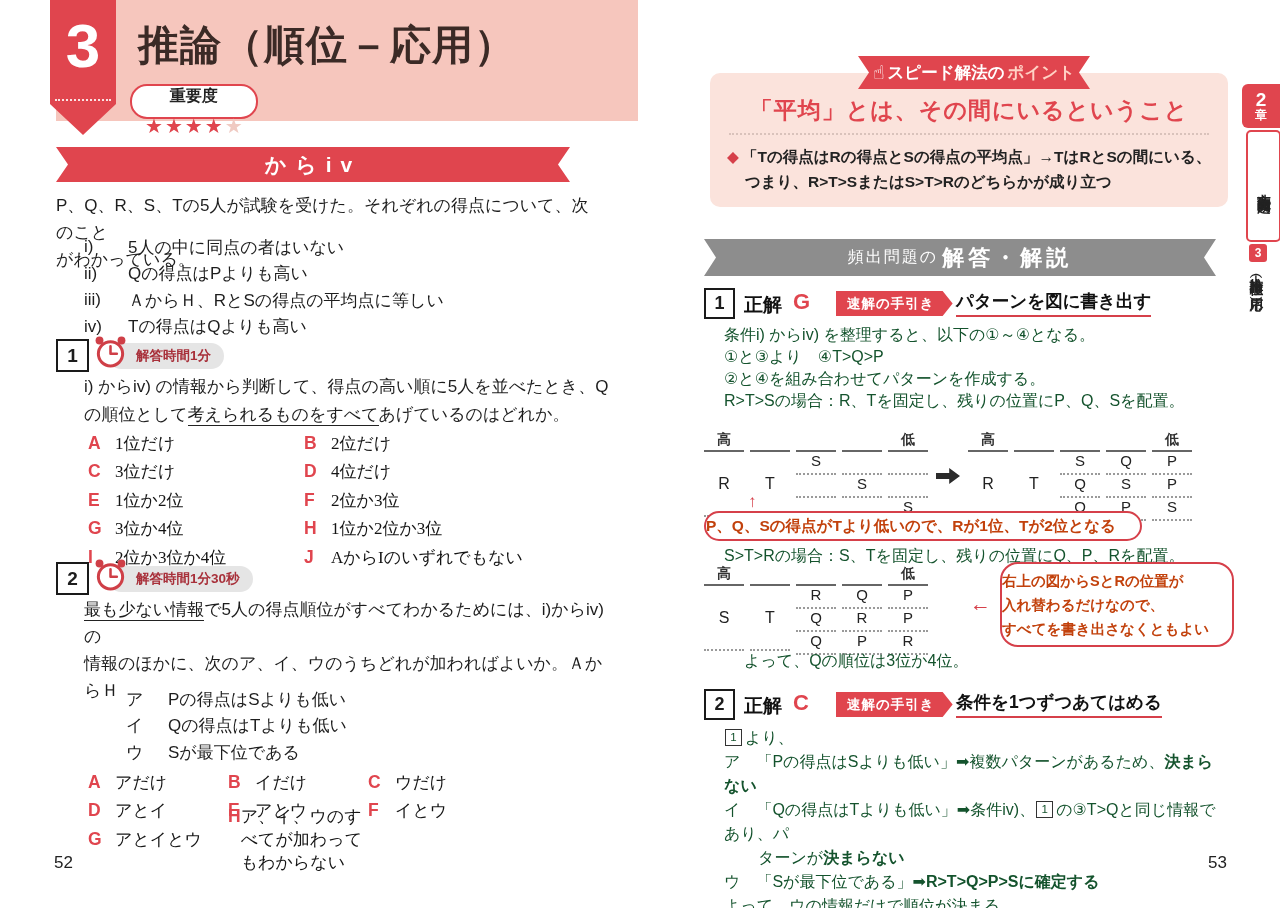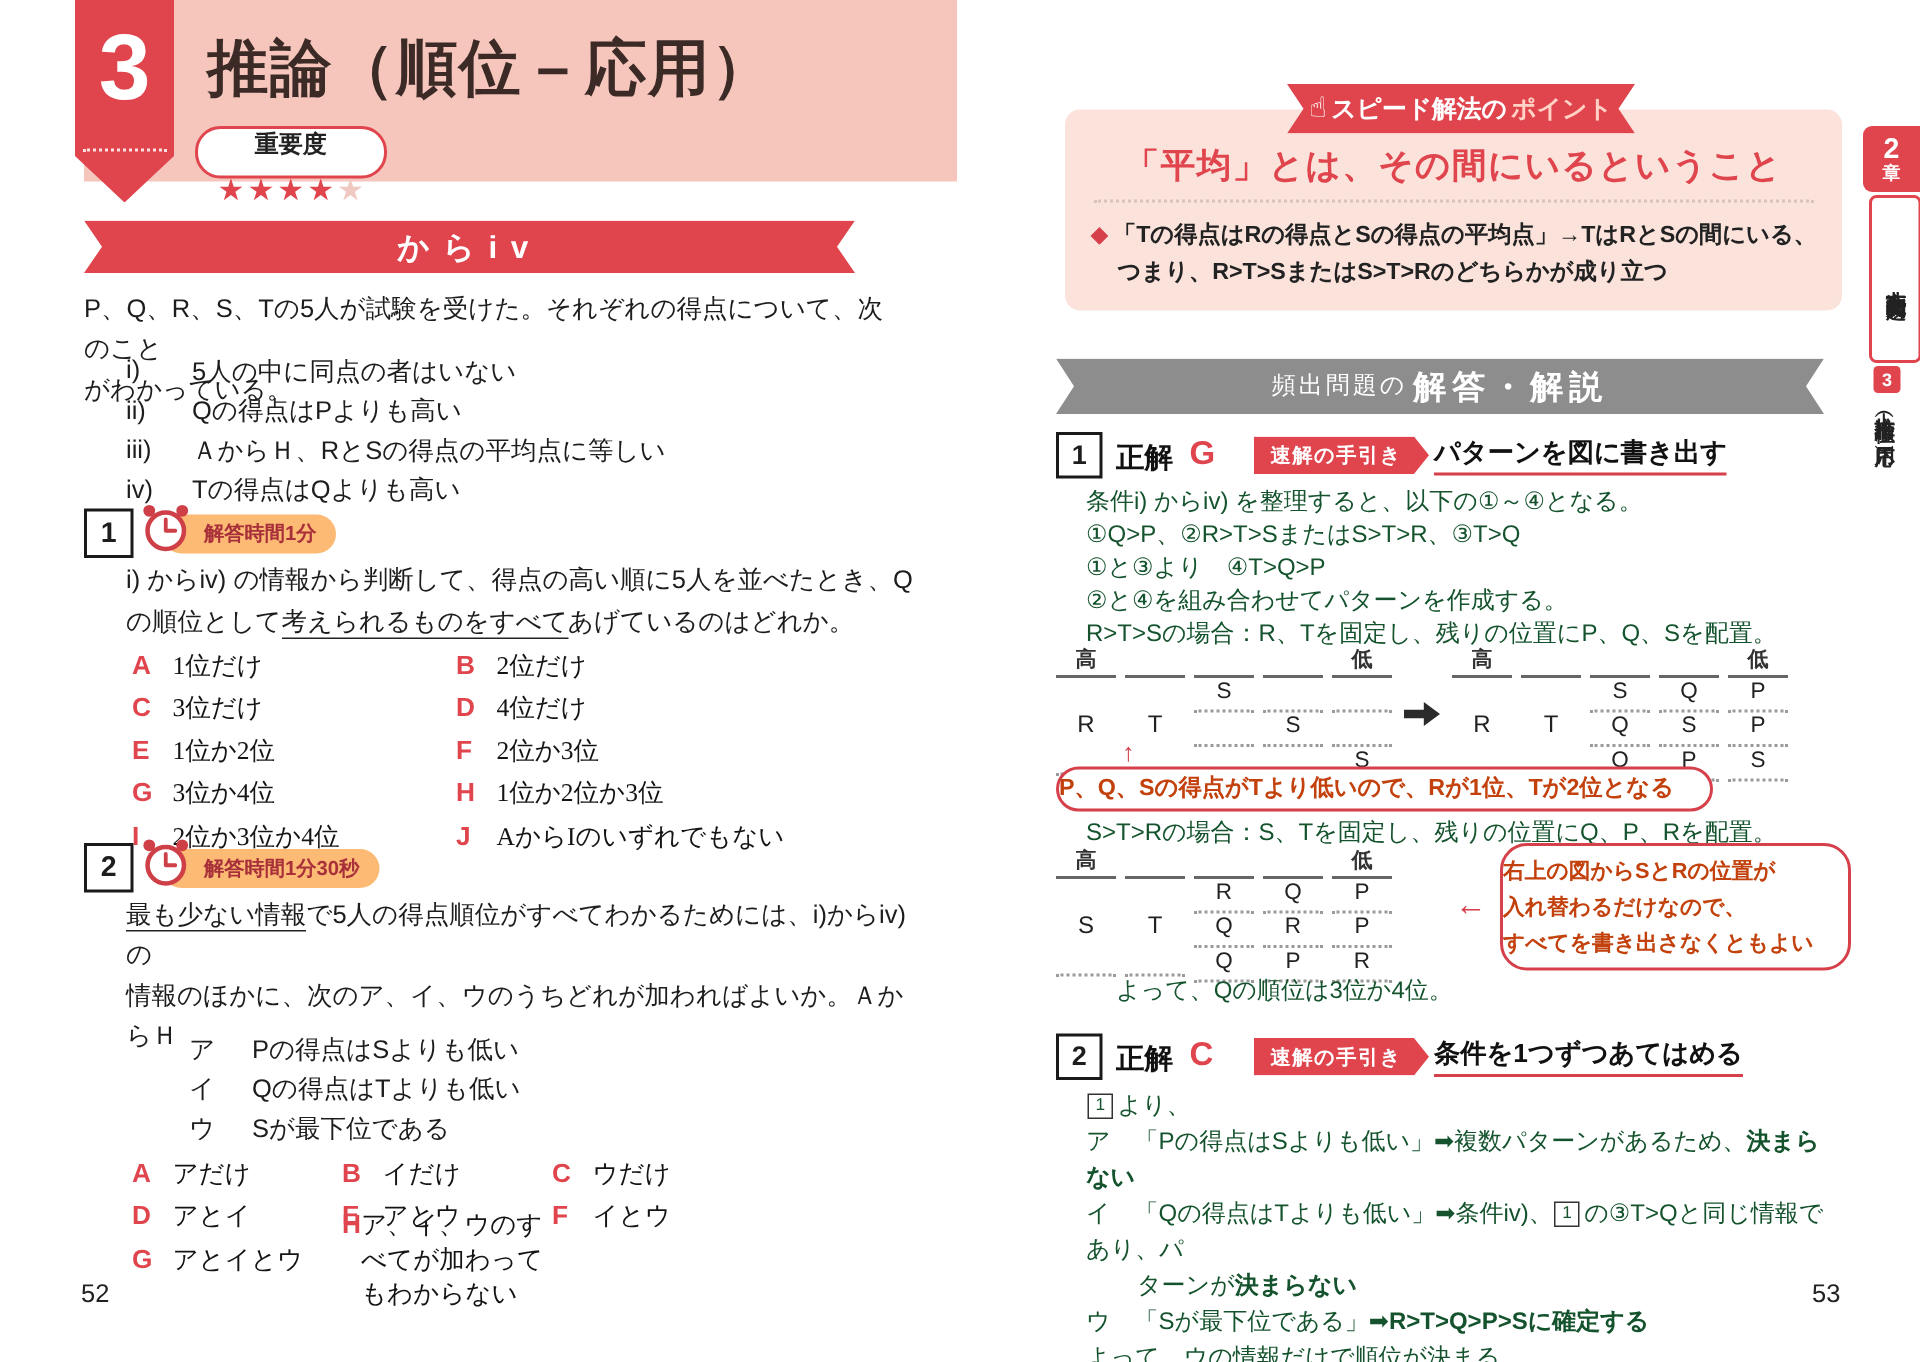--- a/index.html
+++ b/index.html
@@ -30,21 +30,21 @@
   .freq-banner{left:56px;top:147px;width:514px;height:35px;background:#e0454e;
     clip-path:polygon(0 0,100% 0,calc(100% - 12px) 50%,100% 100%,0 100%,12px 50%);
     display:flex;align-items:center;justify-content:center;color:#fff;font-size:21px;font-weight:bold;letter-spacing:9px;}
   .intro{left:56px;top:192px;width:534px;font-size:17px;line-height:27px;}
   .conditions{left:84px;top:234px;width:520px;}
   .cond-row{display:flex;height:26.5px;align-items:center;font-size:17px;}
   .cond-row .n{width:44px;}
   .qnum{width:29px;height:29px;border:2.5px solid #1a1a1a;background:#fff;font-size:19px;font-weight:bold;
     display:flex;align-items:center;justify-content:center;}
   .clock{width:37px;height:37px;z-index:3;}
-  .timetag{height:26px;background:#fdba74;border-radius:13px;color:#a8303a;font-size:13.5px;font-weight:bold;
+  .timetag{height:26px;background:#e5e5e5;border-radius:13px;color:#a8303a;font-size:13.5px;font-weight:bold;
     display:flex;align-items:center;padding:0 13px 0 28px;z-index:2;}
   .qtext{font-size:17px;line-height:28px;width:534px;}
   .q1-options{left:88px;top:429px;width:540px;}
   .opt-row{display:flex;height:28.5px;align-items:center;}
   .opt{display:flex;align-items:baseline;}
   .opt .letter{color:#e0454e;font-weight:bold;font-size:17.5px;width:27px;}
   .opt .txt{font-family:"Liberation Serif","DejaVu Serif",serif;font-size:17px;color:#141414;}
   .q1-options .opt:first-child{width:216px;}
   .q2-statements{left:126px;top:686px;}
   .stmt-row{display:flex;height:26.5px;align-items:center;font-size:17px;}
@@ -312,21 +312,20 @@
 <div class="abs qnum" style="left:704px;top:288px;width:27px;height:27px;font-size:18px;">
   <span>1</span>
 </div>
 <div class="abs seikai" style="left:744px;top:292px;">正解</div>
 <div class="abs seikai-letter" style="left:793px;top:289px;">G</div>
 <div class="abs guidetag" style="left:836px;top:291px;">速解の手引き</div>
 <div class="abs guidehead" style="left:956px;top:289px;">パターンを図に書き出す</div>
 
 <div class="abs expl" id="ans1-lines" style="left:724px;top:324px;width:500px;">
     <div class="line"><span>条件i) からiv) を整理すると、以下の①～④となる。</span></div>
-    <div class="line"><span>①Q&gt;P、②R&gt;T&gt;SまたはS&gt;T&gt;R、③T&gt;Q</span></div>
     <div class="line"><span>①と③より　④T&gt;Q&gt;P</span></div>
     <div class="line"><span>②と④を組み合わせてパターンを作成する。</span></div>
     <div class="line"><span>R&gt;T&gt;Sの場合：R、Tを固定し、残りの位置にP、Q、Sを配置。</span></div>
   </div>
 
 <div class="abs rtable" id="table1" style="left:704px;top:432px;">
     <div class="rcol">
       <div class="rhead">高</div>
       <div class="rfix">R</div>
     </div>

